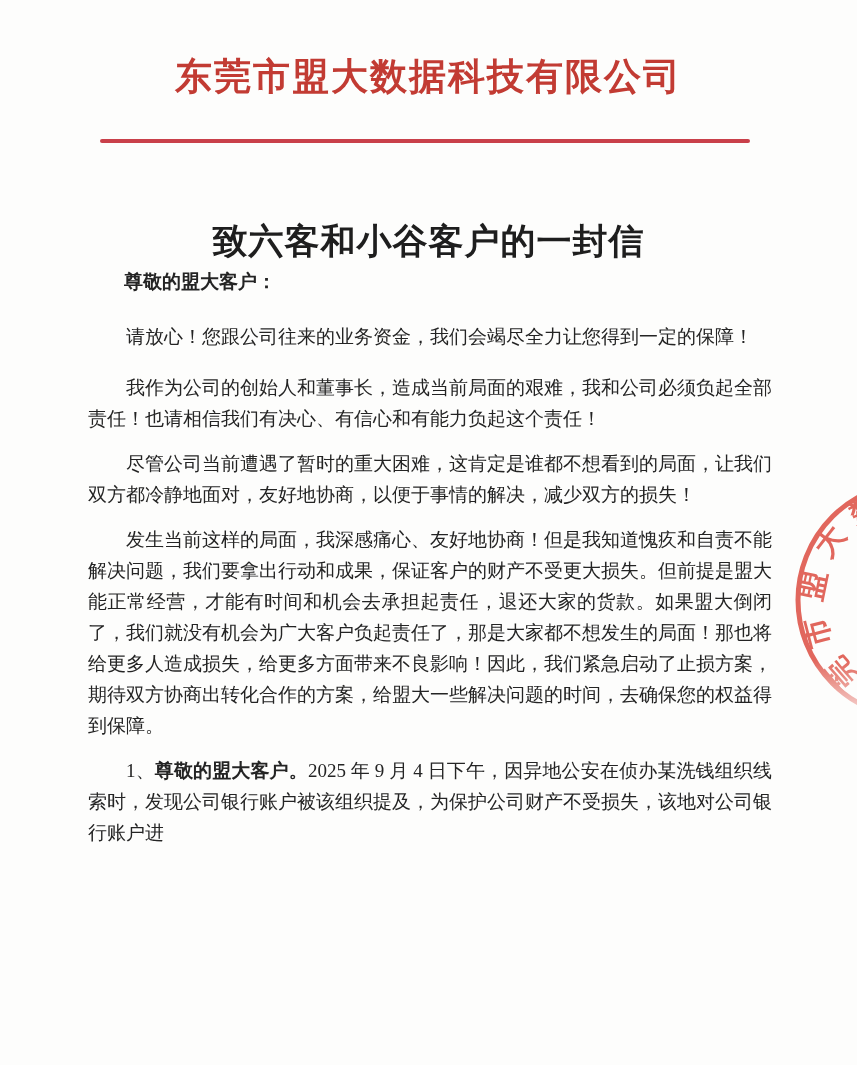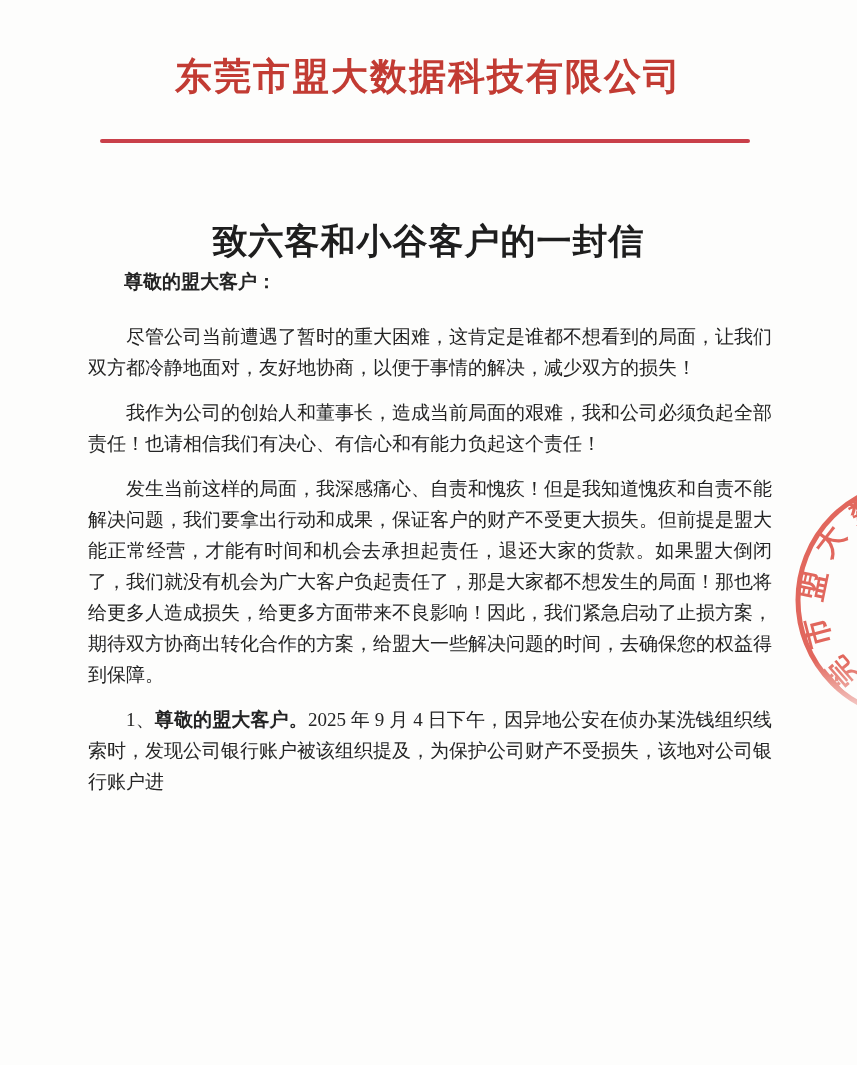--- a/index.html
+++ b/index.html
@@ -97,27 +97,28 @@
   <div class="company-name">东莞市盟大数据科技有限公司</div>
 
   <div class="red-divider"></div>
 
   <div class="letter-title">致六客和小谷客户的一封信</div>
 
   <div class="letter-body">
 
     <p class="greeting">尊敬的盟大客户：</p>
 
+    <p class="para first">请放心！您跟公司往来的业务资金，我们会竭尽全力让您得到一定的保障！</p>
+
+    <p class="para">我作为公司的创始人和董事长，造成当前局面的艰难，我和公司必须负起全部责任！也请相信我们有决心、有信心和有能力负起这个责任！</p>
 
     <p class="para">尽管公司当前遭遇了暂时的重大困难，这肯定是谁都不想看到的局面，让我们双方都冷静地面对，友好地协商，以便于事情的解决，减少双方的损失！</p>
 
-    <p class="para">我作为公司的创始人和董事长，造成当前局面的艰难，我和公司必须负起全部责任！也请相信我们有决心、有信心和有能力负起这个责任！</p>
 
-
-    <p class="para">发生当前这样的局面，我深感痛心、自责和愧疚！但是我知道愧疚和自责不能解决问题，我们要拿出行动和成果，保证客户的财产不受更大损失。但前提是盟大能正常经营，才能有时间和机会去承担起责任，退还大家的货款。如果盟大倒闭了，我们就没有机会为广大客户负起责任了，那是大家都不想发生的局面！那也将给更多人造成损失，给更多方面带来不良影响！因此，我们紧急启动了止损方案，期待双方协商出转化合作的方案，给盟大一些解决问题的时间，去确保您的权益得到保障。</p>
+    <p class="para">发生当前这样的局面，我深感痛心、友好地协商！但是我知道愧疚和自责不能解决问题，我们要拿出行动和成果，保证客户的财产不受更大损失。但前提是盟大能正常经营，才能有时间和机会去承担起责任，退还大家的货款。如果盟大倒闭了，我们就没有机会为广大客户负起责任了，那是大家都不想发生的局面！那也将给更多人造成损失，给更多方面带来不良影响！因此，我们紧急启动了止损方案，期待双方协商出转化合作的方案，给盟大一些解决问题的时间，去确保您的权益得到保障。</p>
 
 
     <p class="para last"><span>1、</span><span class="numbered-lead">尊敬的盟大客户。</span><span>2025 年 9 月 4 日下午，因异地公安在侦办某洗钱组织线索时，发现公司银行账户被该组织提及，为保护公司财产不受损失，该地对公司银行账户进</span></p>
 
   </div>
 
   <div class="stamp-wrap">
     <svg width="857" height="1065" viewBox="0 0 857 1065">
       <defs>
         <path id="stamp-arc" d="M 916 694 A 94 94 0 0 1 916 506" fill="none"></path>

